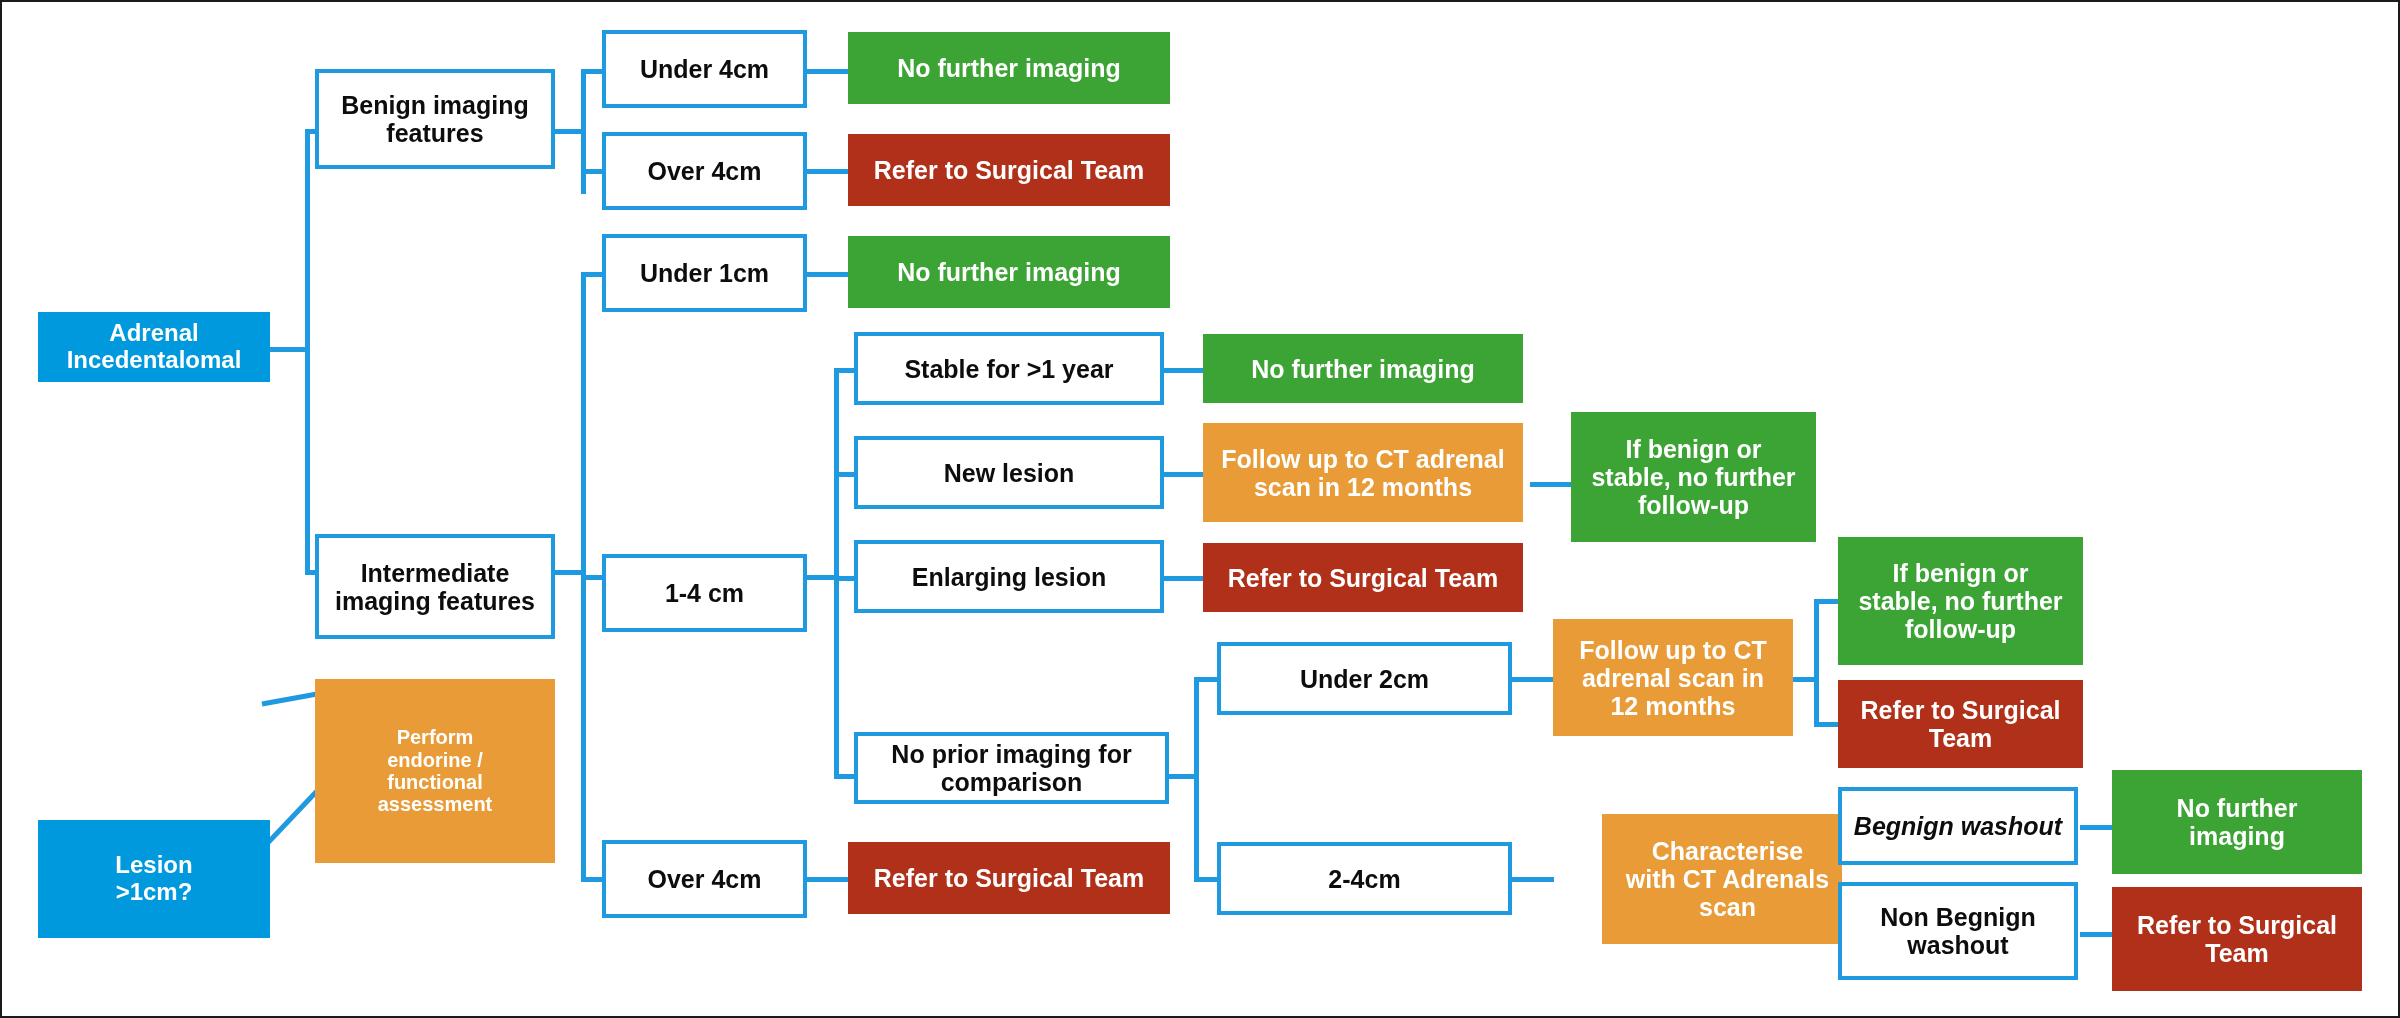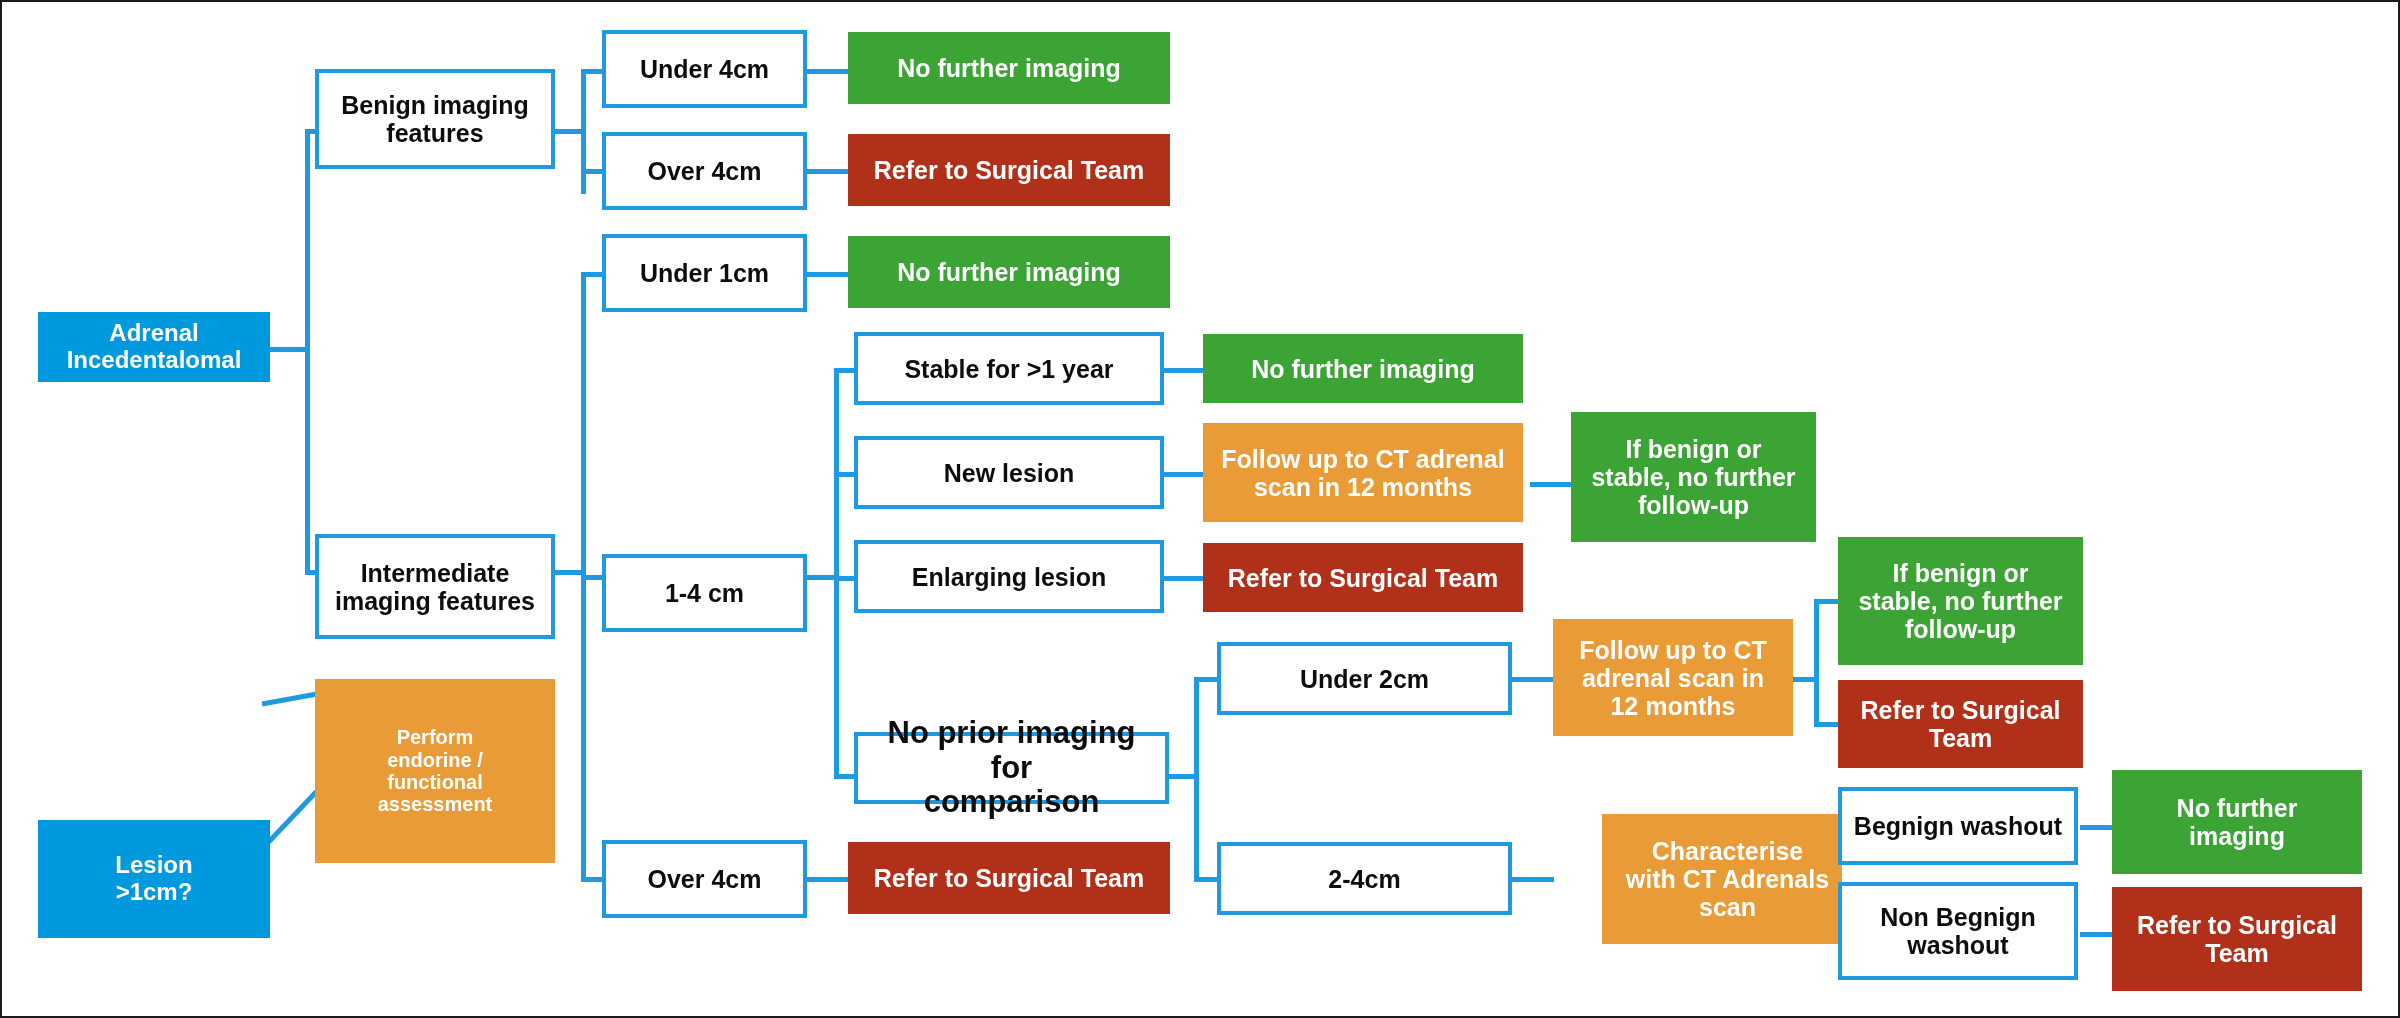--- a/index.html
+++ b/index.html
@@ -181,21 +181,21 @@
   <div class="node n-red" style="left:846px; top:132px; width:322px; height:72px; font-size:25px;">Refer to Surgical Team</div>
 
   <div class="node n-green" style="left:846px; top:234px; width:322px; height:72px; font-size:25px;">No further imaging</div>
 
   <div class="node n-white" style="left:852px; top:330px; width:310px; height:73px; font-size:25px;">Stable for &gt;1 year</div>
 
   <div class="node n-white" style="left:852px; top:434px; width:310px; height:73px; font-size:25px;">New lesion</div>
 
   <div class="node n-white" style="left:852px; top:538px; width:310px; height:73px; font-size:25px;">Enlarging lesion</div>
 
-  <div class="node n-white" style="left:852px; top:730px; width:315px; height:72px; font-size:31px;">No prior imaging for
+  <div class="node n-white" style="left:852px; top:730px; width:315px; height:72px; font-size:25px;">No prior imaging for
 comparison</div>
 
   <div class="node n-red" style="left:846px; top:840px; width:322px; height:72px; font-size:25px;">Refer to Surgical Team</div>
 
   <div class="node n-green" style="left:1201px; top:332px; width:320px; height:69px; font-size:25px;">No further imaging</div>
 
   <div class="node n-orange" style="left:1201px; top:421px; width:320px; height:99px; font-size:25px;">Follow up to CT adrenal
 scan in 12 months</div>
 
   <div class="node n-red" style="left:1201px; top:541px; width:320px; height:69px; font-size:25px;">Refer to Surgical Team</div>
@@ -216,21 +216,21 @@
 with CT Adrenals
 scan</div>
 
   <div class="node n-green" style="left:1836px; top:535px; width:245px; height:128px; font-size:25px;">If benign or
 stable, no further
 follow-up</div>
 
   <div class="node n-red" style="left:1836px; top:678px; width:245px; height:88px; font-size:25px;">Refer to Surgical
 Team</div>
 
-  <div class="node n-white" style="left:1836px; top:785px; width:240px; height:78px; font-size:25px;">Begnign washout</div>
+  <div class="node n-white" style="left:1836px; top:785px; width:240px; height:78px; font-size:25px;font-style:italic;">Begnign washout</div>
 
   <div class="node n-white" style="left:1836px; top:880px; width:240px; height:98px; font-size:25px;">Non Begnign
 washout</div>
 
   <div class="node n-green" style="left:2110px; top:768px; width:250px; height:104px; font-size:25px;">No further
 imaging</div>
 
   <div class="node n-red" style="left:2110px; top:885px; width:250px; height:104px; font-size:25px;">Refer to Surgical
 Team</div>
 

